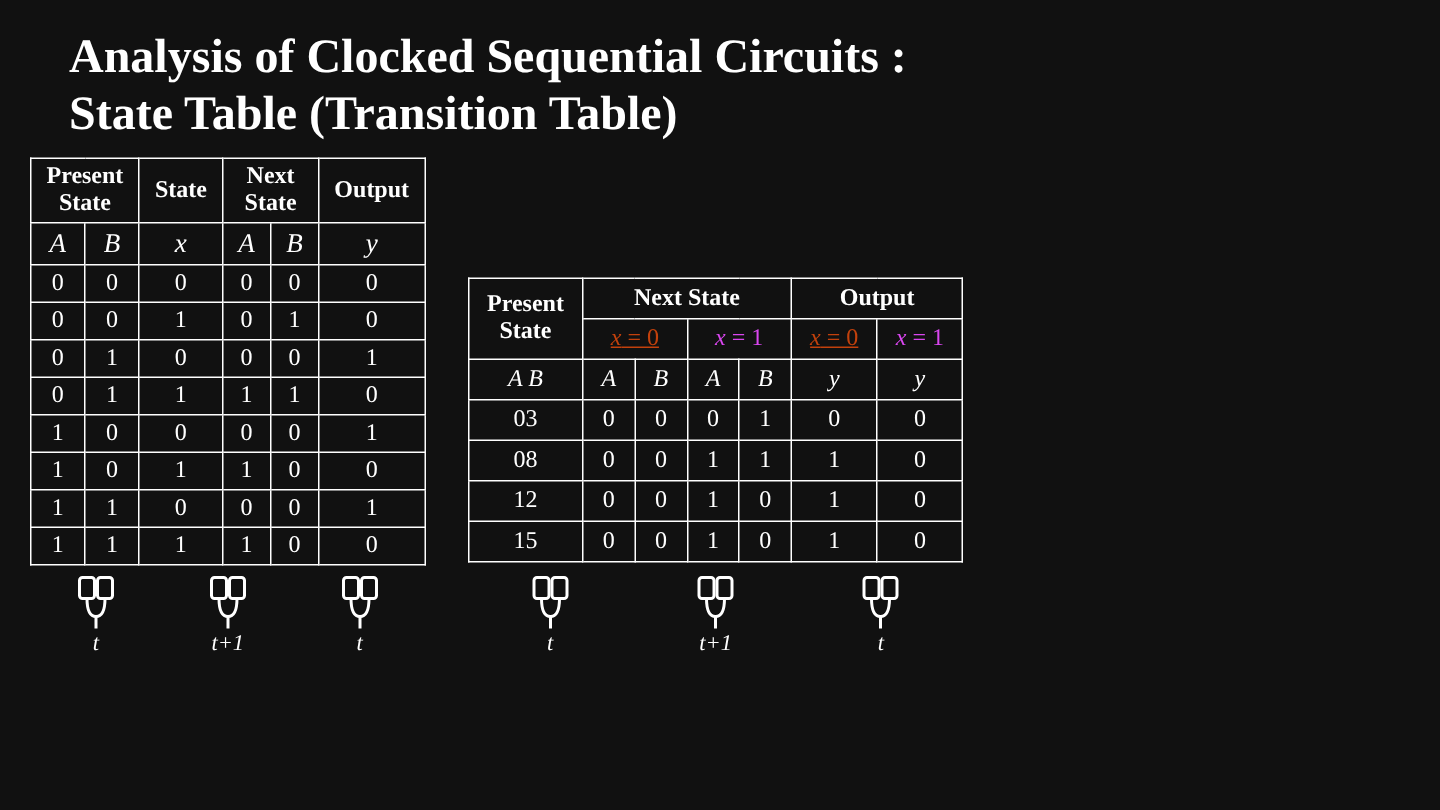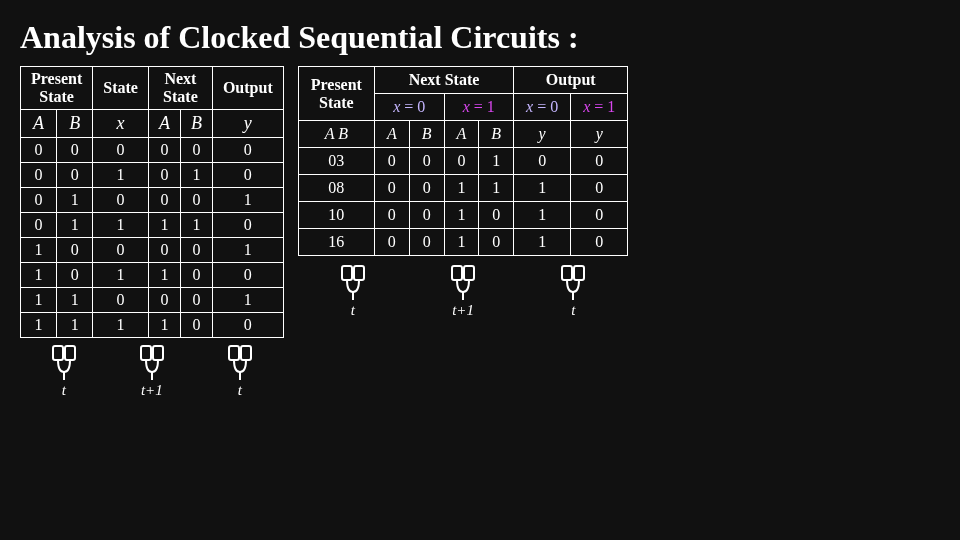--- a/index.html
+++ b/index.html
@@ -5,32 +5,32 @@
     * { margin: 0; padding: 0; box-sizing: border-box; }
     body {
       width: 960px;
       height: 540px;
       background: #111;
       color: #fff;
       font-family: 'Times New Roman', Times, serif;
       overflow: hidden;
     }
     .title {
-      padding: 18px 30px 10px 20px;
+      padding: 18px 30px 10px 46px;
       font-size: 32px;
       font-weight: bold;
       line-height: 1.2;
       color: #fff;
     }
     .content-area {
       display: flex;
       flex-direction: row;
       padding: 0 20px;
-      gap: 14px;
-      align-items: flex-start;
+      gap: 28px;
+      align-items: flex-end;
     }
     
     .state-table-wrap {
       display: flex;
       flex-direction: column;
       align-items: center;
     }
     table {
       border-collapse: collapse;
       font-size: 16px;
@@ -38,21 +38,21 @@
     table td, table th {
       border: 1px solid #fff;
       text-align: center;
       padding: 3px 10px;
       min-width: 28px;
     }
     .italic-row td {
       font-style: italic;
       font-size: 18px;
     }
-    .orange { color: #c4b5fd; }
+    .orange { color: #c2410c; text-decoration: underline; }
     .blue-h { color: #d946ef; }
     .col-span-header {
       font-weight: bold;
     }
     
     .icon-row {
       display: flex;
       flex-direction: row;
       justify-content: space-around;
       width: 100%;
@@ -89,20 +89,21 @@
       width: 100%;
       margin-top: 8px;
     }
   </style>
 </head>
 <body>
 
 <div>
   <div class="title">
     <div>Analysis of Clocked Sequential Circuits :</div>
+    <div>State Table (Transition Table)</div>
   </div>
 </div>
 
 <div class="content-area">
 
   <div class="state-table-wrap">
     <table>
       <thead>
         <tr>
           <td colspan="2" class="col-span-header">Present<br>State</td>
@@ -254,30 +255,30 @@
           <tr>
             <td>08</td>
             <td>0</td>
             <td>0</td>
             <td>1</td>
             <td>1</td>
             <td>1</td>
             <td>0</td>
           </tr>
           <tr>
-            <td>10</td>
-            <td>0</td>
-            <td>0</td>
-            <td>1</td>
-            <td>0</td>
-            <td>1</td>
-            <td>0</td>
-          </tr>
-          <tr>
-            <td>16</td>
+            <td>12</td>
+            <td>0</td>
+            <td>0</td>
+            <td>1</td>
+            <td>0</td>
+            <td>1</td>
+            <td>0</td>
+          </tr>
+          <tr>
+            <td>15</td>
             <td>0</td>
             <td>0</td>
             <td>1</td>
             <td>0</td>
             <td>1</td>
             <td>0</td>
           </tr>
         </tbody>
     </table>
     <div class="right-icon-row">

